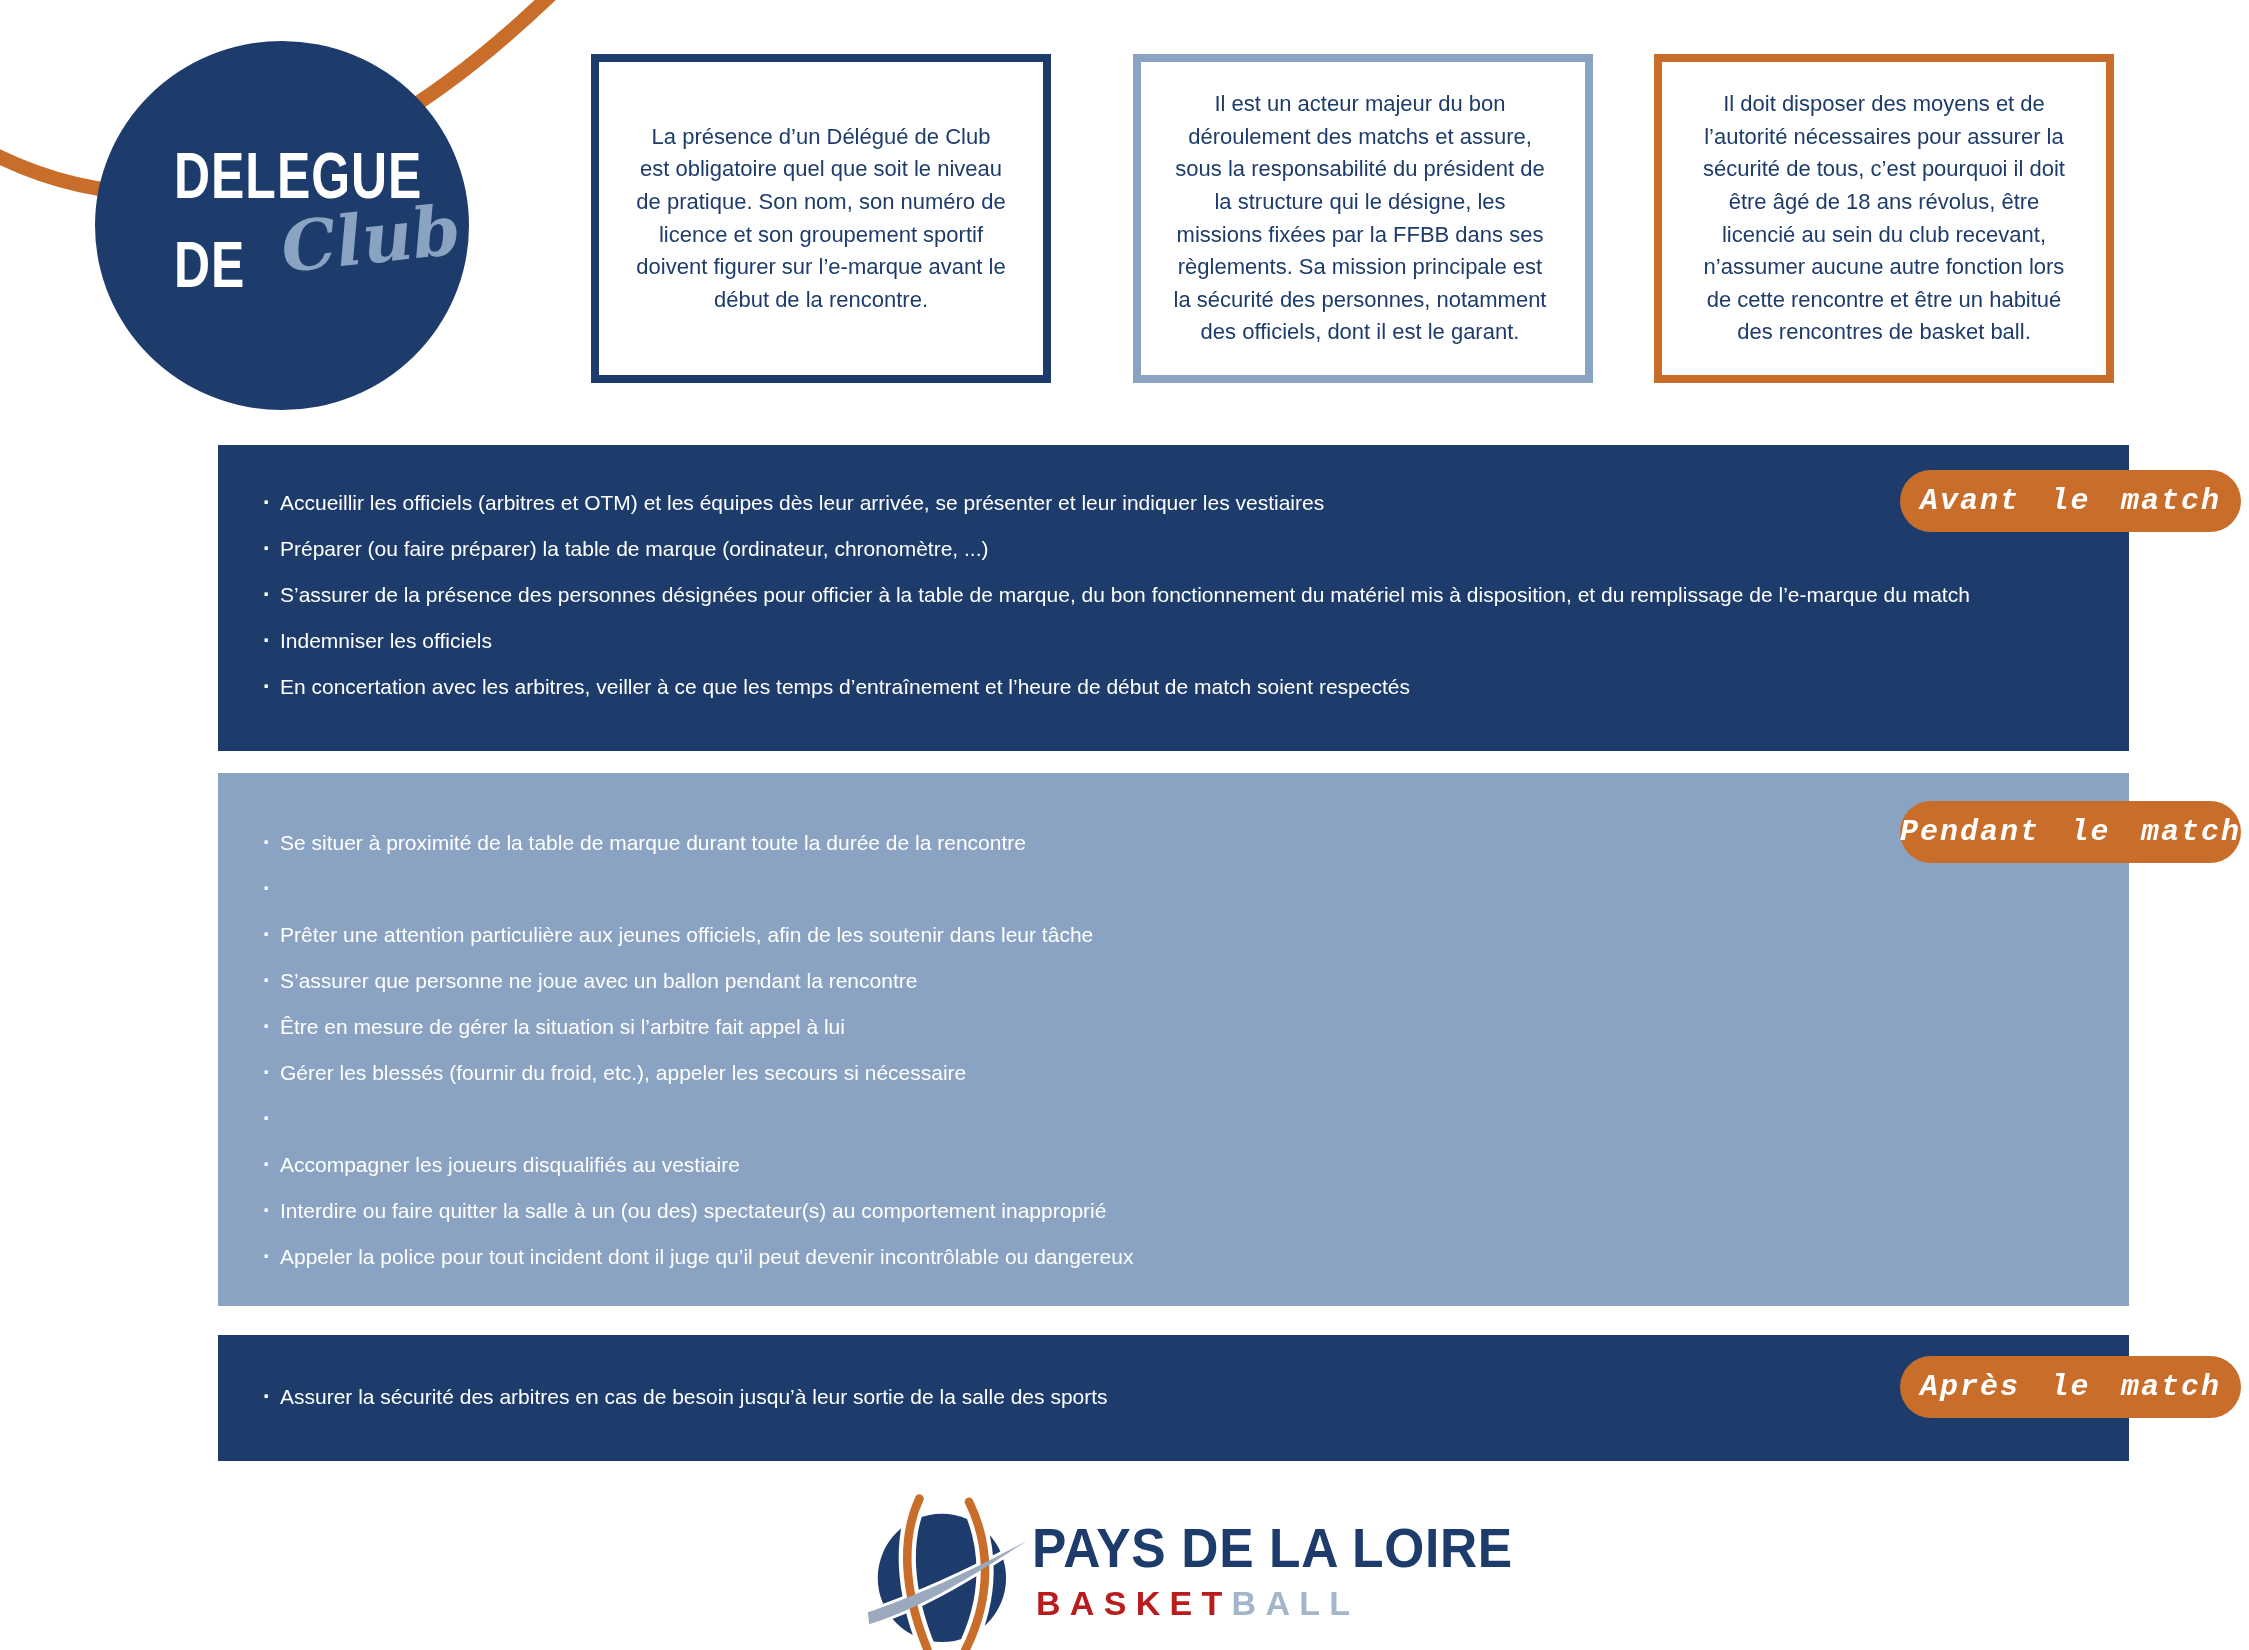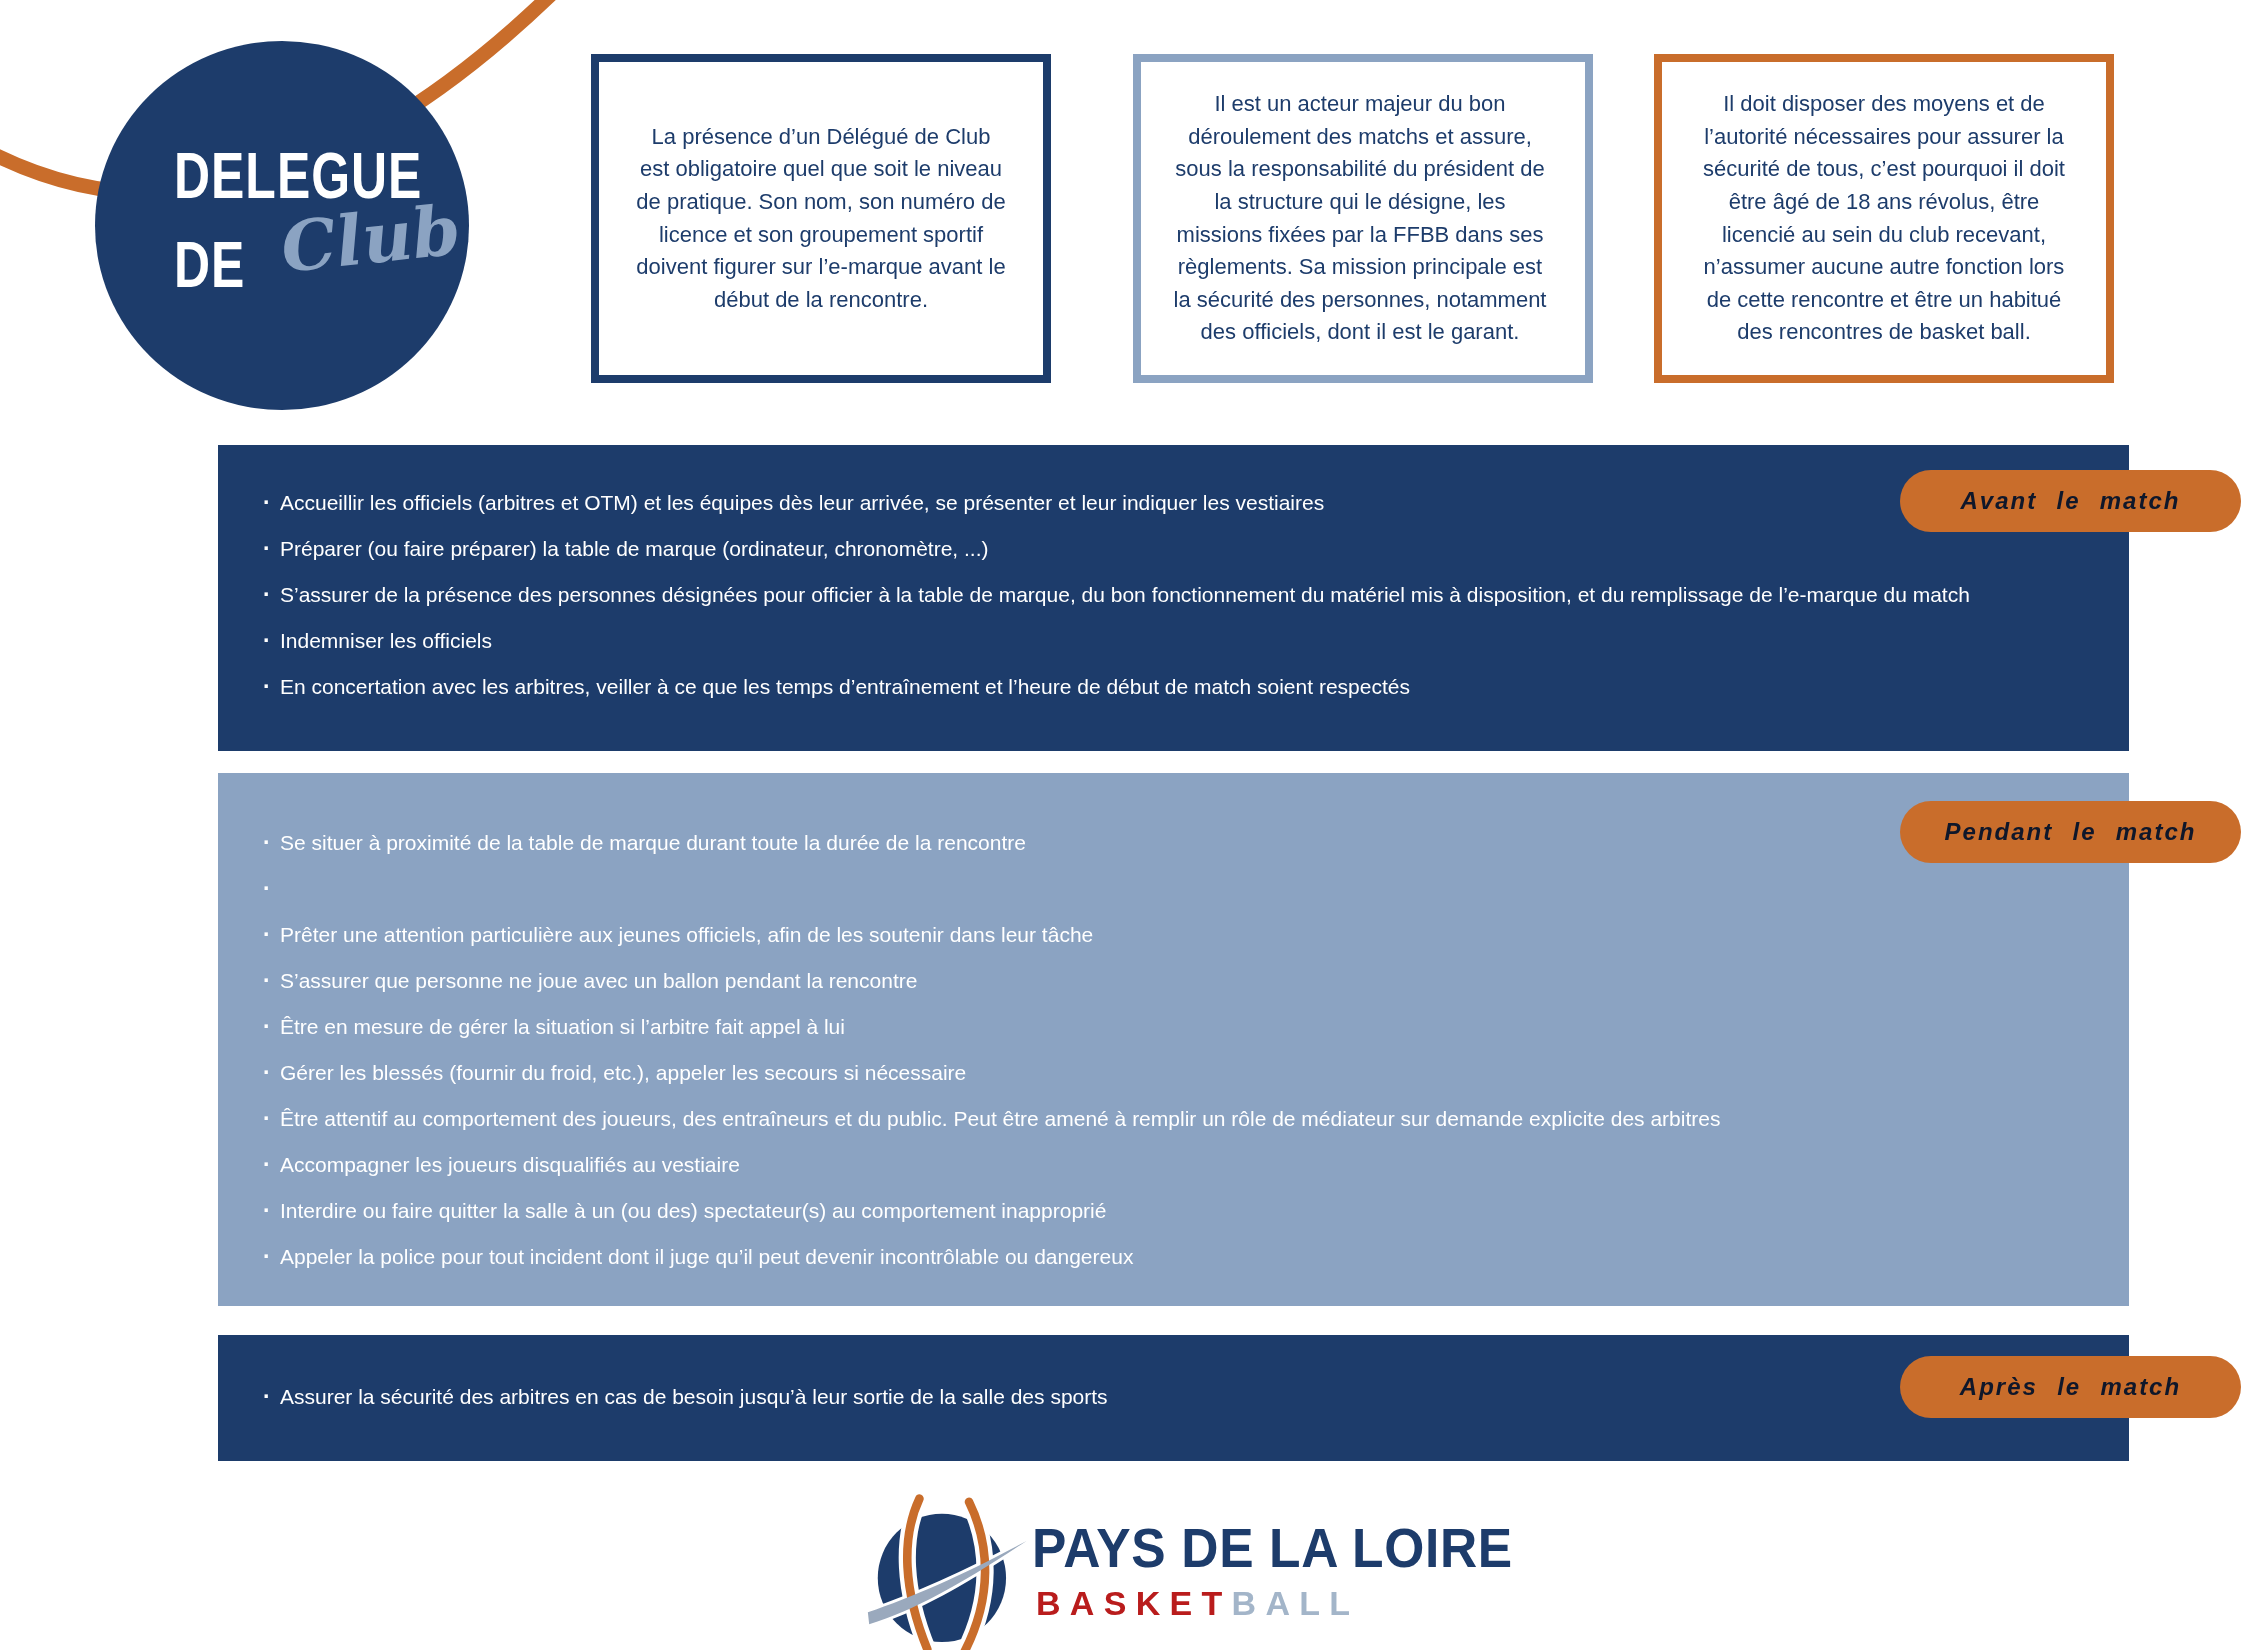--- a/index.html
+++ b/index.html
@@ -52,22 +52,22 @@
   .panel-3{top:1335px;height:126px;padding:38px 60px 0 45px;}
   .bullet-row{display:flex;align-items:baseline;height:46px;color:#ffffff;}
   .bullet-dot{font-size:23px;font-weight:bold;margin-right:9.3px;line-height:46px;}
   .bullet-text{font-size:21px;font-weight:500;line-height:46px;white-space:nowrap;}
   
   .badge{
     position:absolute;left:1900px;width:341px;height:62px;border-radius:31px;
     background:#c96d2b;display:flex;align-items:center;justify-content:center;
   }
   .badge .badge-label{
-    color:#0f172a;font-family:Liberation Sans, sans-serif;font-style:italic;font-weight:bold;
-    font-size:24px;letter-spacing:2px;word-spacing:10.6px;white-space:nowrap;
+    color:#ffffff;font-family:Liberation Mono, monospace;font-style:italic;font-weight:bold;
+    font-size:30px;letter-spacing:2px;word-spacing:10.6px;white-space:nowrap;
   }
   .badge-1{top:470px;}
   .badge-2{top:801px;}
   .badge-3{top:1356px;}
   
   .footer-icon{position:absolute;left:853px;top:1492px;}
   .footer-region{
     position:absolute;left:1032px;top:1520px;color:#1d3c6b;
     font-size:56px;font-weight:bold;letter-spacing:0.7px;line-height:1;
     transform:scaleX(0.92);transform-origin:left top;white-space:nowrap;
@@ -148,21 +148,20 @@
       <div class="bullet-row">
         <span class="bullet-dot">·</span>
         <span class="bullet-text">Être en mesure de gérer la situation si l’arbitre fait appel à lui</span>
       </div>
       <div class="bullet-row">
         <span class="bullet-dot">·</span>
         <span class="bullet-text">Gérer les blessés (fournir du froid, etc.), appeler les secours si nécessaire</span>
       </div>
       <div class="bullet-row">
         <span class="bullet-dot">·</span>
-        <span class="bullet-text">Être attentif au comportement des joueurs, des entraîneurs et du public. Peut être amené à remplir un rôle de médiateur sur demande explicite des arbitres</span>
       </div>
       <div class="bullet-row">
         <span class="bullet-dot">·</span>
         <span class="bullet-text">Accompagner les joueurs disqualifiés au vestiaire</span>
       </div>
       <div class="bullet-row">
         <span class="bullet-dot">·</span>
         <span class="bullet-text">Interdire ou faire quitter la salle à un (ou des) spectateur(s) au comportement inapproprié</span>
       </div>
       <div class="bullet-row">

